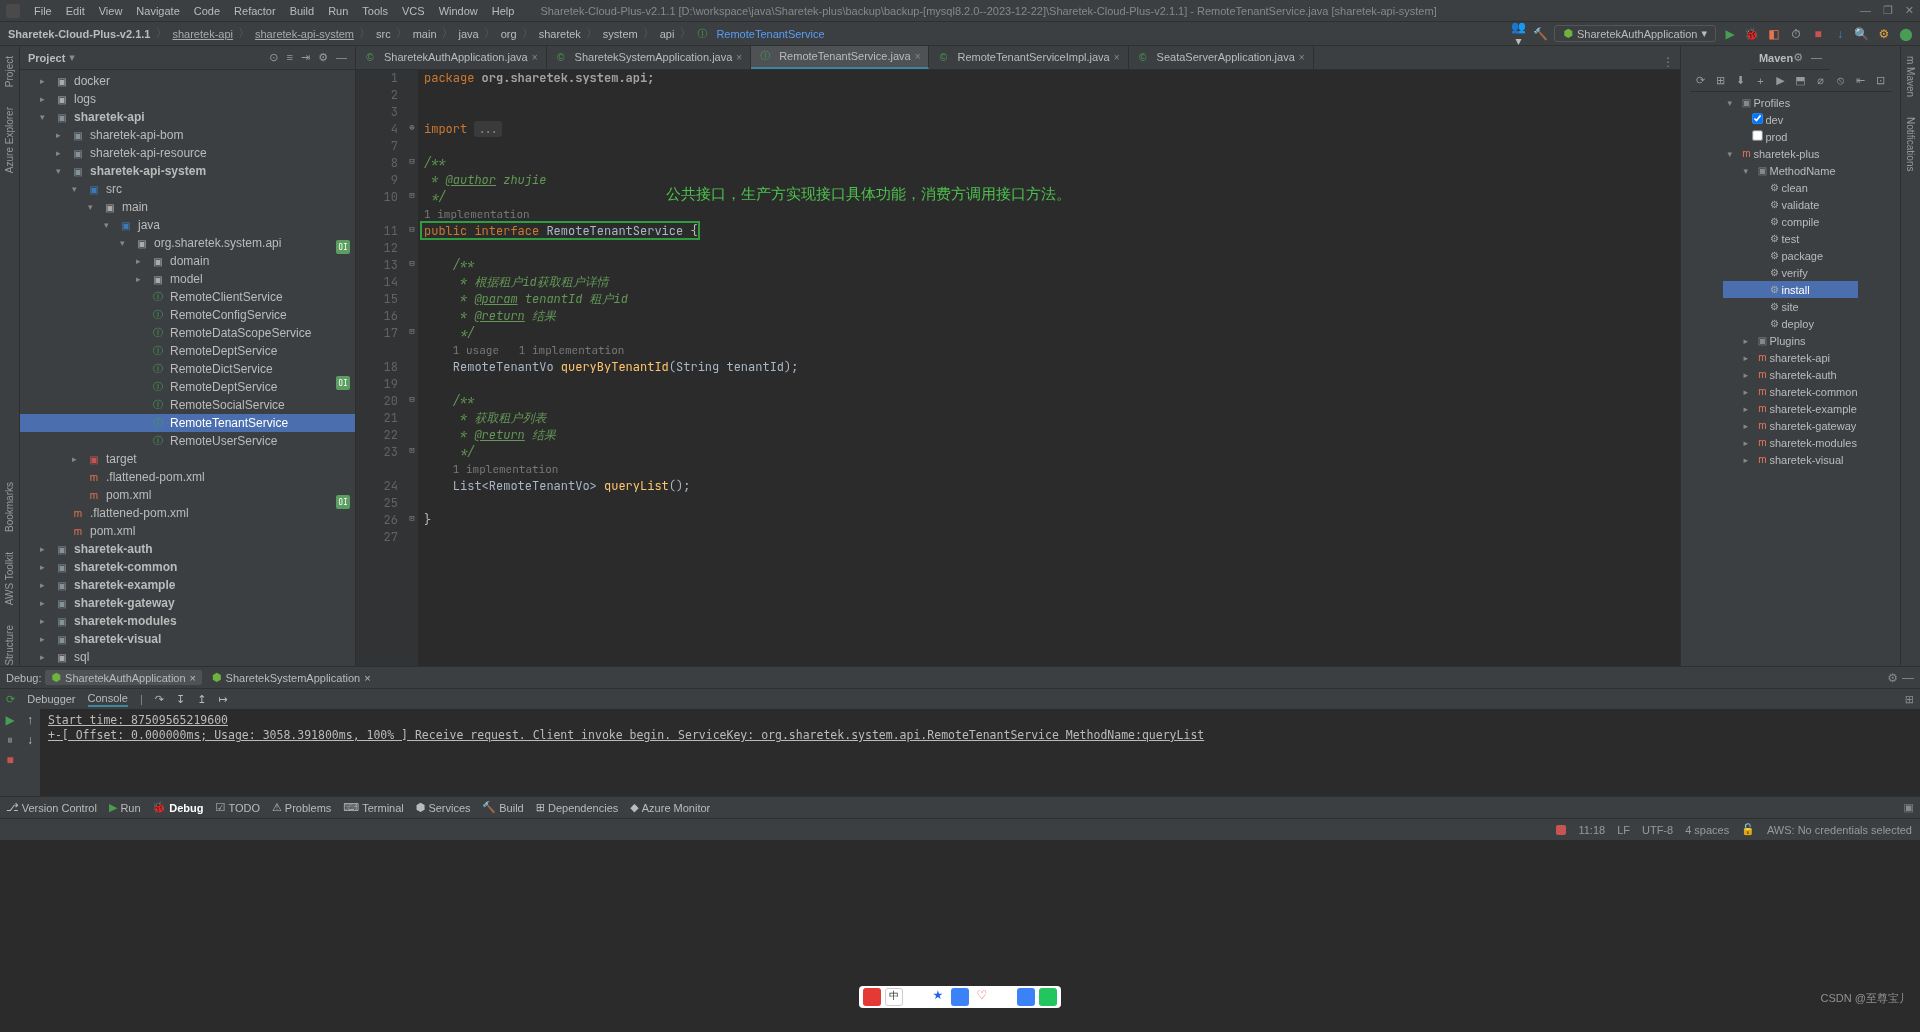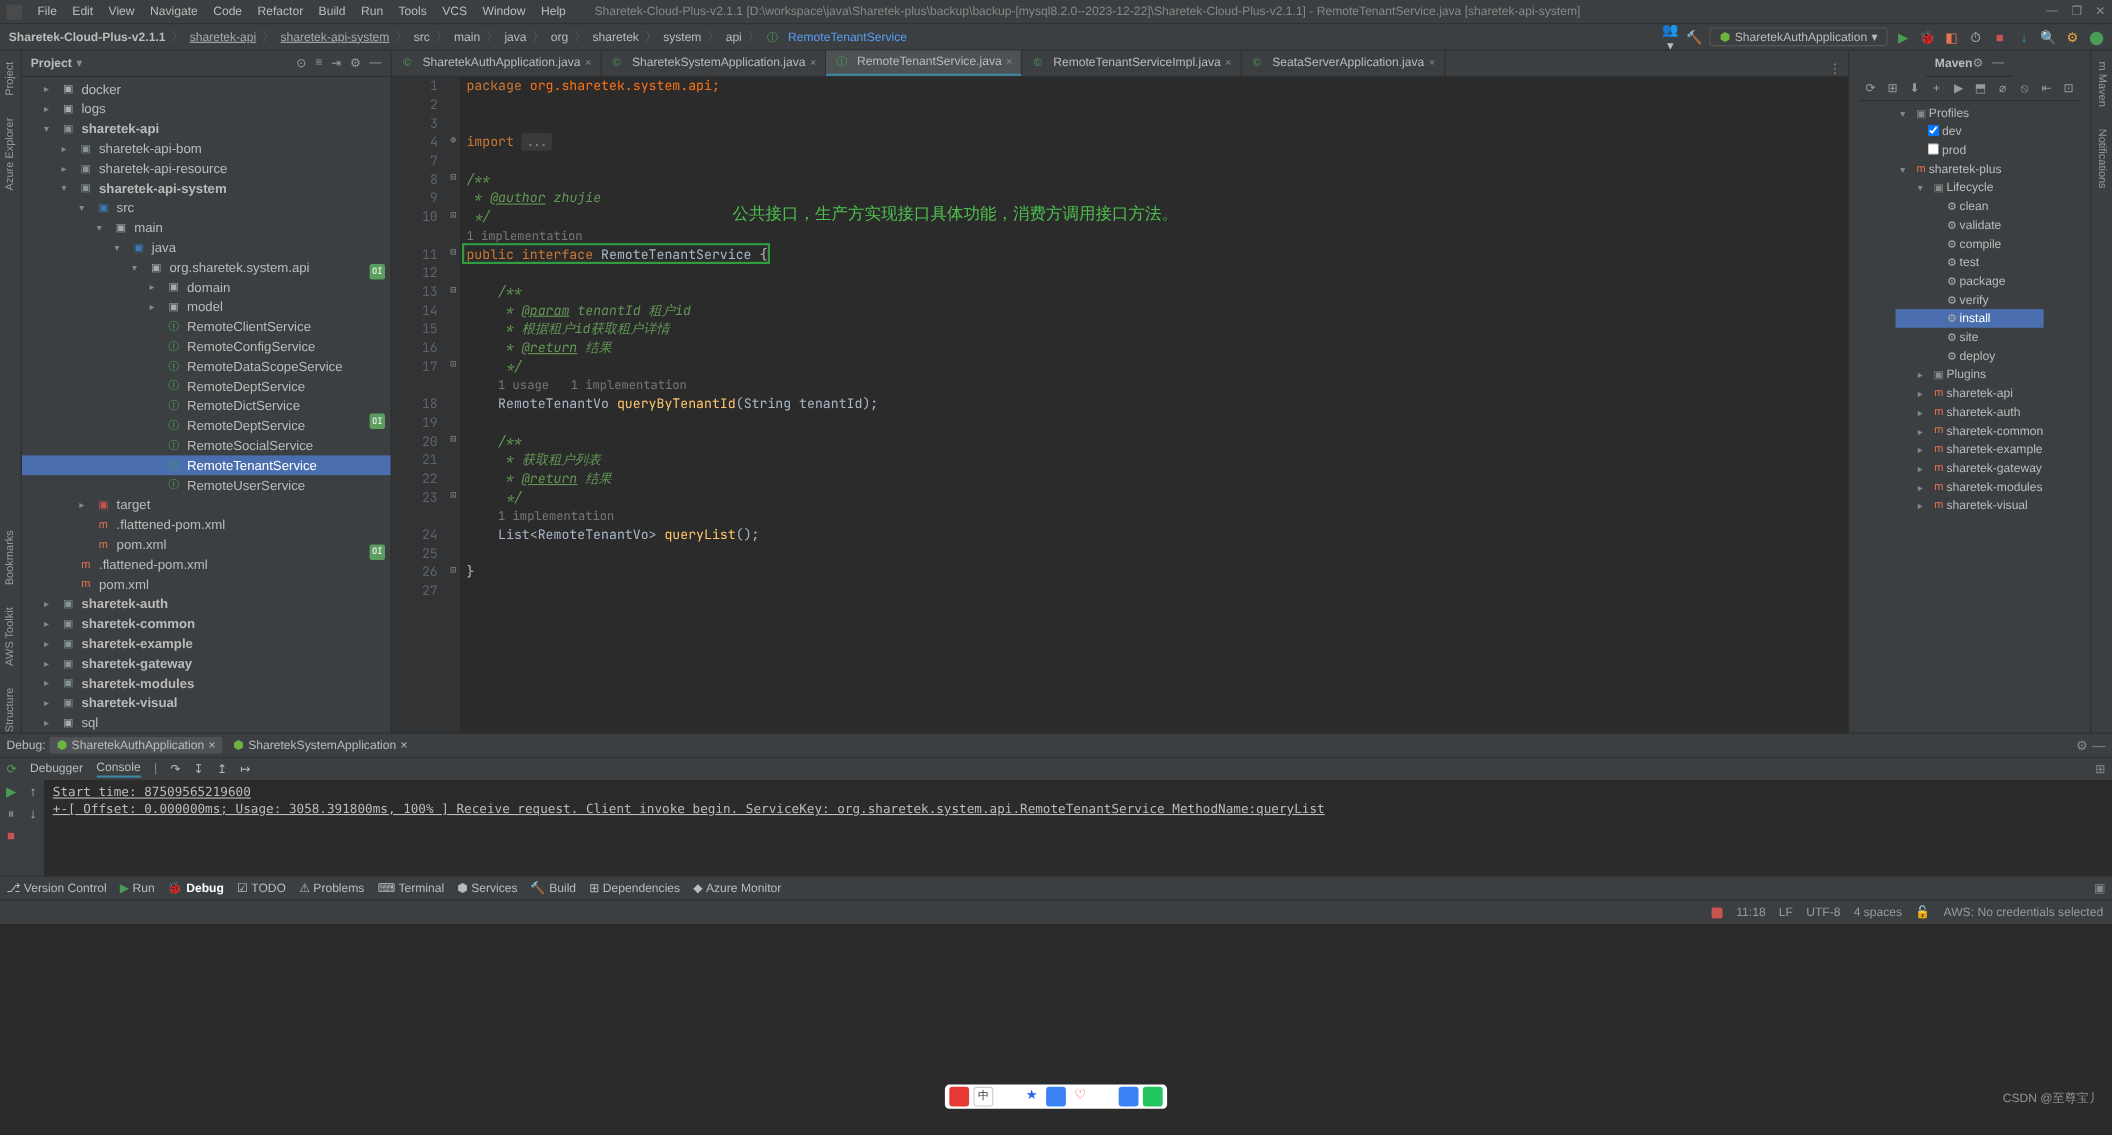--- a/index.html
+++ b/index.html
@@ -65,21 +65,21 @@
     .gutter-line{ height:17px; line-height:17px;}
     .fold-gutter{width:12px; background:#313335;}
     .fold-mark{height:17px; color:#888; font-size:9px; text-align:center;}
     .code{ flex:1; padding-left:6px;}
     .code-line{ height:17px; line-height:17px; white-space:pre;}
     .kw{ color:#cc7832;}
     .cmt{ color:#629755; font-style:italic;}
     .doctag{ color:#629755; font-style:italic; text-decoration:underline;}
     .type{ color:#a9b7c6;}
     .fn{ color:#ffc66d;}
-    .pkg{ color:#f97316;}
+    .pkg{ color:#a3a3a3;font-weight:bold;}
     .folded{ background:#3a3a3a; color:#808080; border-radius:3px; padding:0 3px;}
     .hint{ color:#787878; font-size:11px;}
     .annotation-overlay{ position:absolute; color:#4ec04e; font-size:15px; left:310px; top:114px; pointer-events:none;}
     .highlight-box{ position:absolute; border:2px solid #2e9c3f; pointer-events:none;}
     .impl-icon{ position:absolute; left:-20px; width:14px; height:14px; background:#5b9e5f; border-radius:2px; font-size:8px; color:#fff; display:flex; align-items:center; justify-content:center;}
     
     .right-panel{ width:220px; background:#3c3f41; display:flex; flex-direction:column; border-left:1px solid #2d2f30;align-items:center;}
     .maven-toolbar{ height:22px; display:flex; align-items:center; gap:6px; padding:0 4px; border-bottom:1px solid #2d2f30;}
     .mvn-ico{width:14px; text-align:center; color:#999; cursor:pointer; font-size:11px;}
     .maven-tree{ flex:1; overflow:auto; padding:2px 0; font-size:11px;}
@@ -470,22 +470,22 @@
         <div class="code-line"></div>
         <div class="code-line"><span class="kw">import </span><span class="folded">...</span></div>
         <div class="code-line"></div>
         <div class="code-line"><span class="cmt">/**</span></div>
         <div class="code-line"><span class="cmt"> * </span><span class="doctag">@author</span><span class="cmt"> zhujie</span></div>
         <div class="code-line"><span class="cmt"> */</span></div>
         <div class="code-line"><span class="hint">1 implementation</span></div>
         <div class="code-line" style="position:relative"><span class="kw">public interface </span><span class="type">RemoteTenantService </span>{<div class="highlight-box" style="left:-4px; top:-2px; width:280px; height:19px;"></div></div>
         <div class="code-line"></div>
         <div class="code-line"><span class="cmt">    /**</span></div>
+        <div class="code-line"><span class="cmt">     * 根据租户id获取租户详情</span></div>
         <div class="code-line"><span class="cmt">     * </span><span class="doctag">@param</span><span class="cmt"> tenantId 租户id</span></div>
-        <div class="code-line"><span class="cmt">     * 根据租户id获取租户详情</span></div>
         <div class="code-line"><span class="cmt">     * </span><span class="doctag">@return</span><span class="cmt"> 结果</span></div>
         <div class="code-line"><span class="cmt">     */</span></div>
         <div class="code-line">    <span class="hint">1 usage   1 implementation</span></div>
         <div class="code-line"><span class="type">    RemoteTenantVo </span><span class="fn">queryByTenantId</span><span class="type">(String tenantId);</span></div>
         <div class="code-line"></div>
         <div class="code-line"><span class="cmt">    /**</span></div>
         <div class="code-line"><span class="cmt">     * 获取租户列表</span></div>
         <div class="code-line"><span class="cmt">     * </span><span class="doctag">@return</span><span class="cmt"> 结果</span></div>
         <div class="code-line"><span class="cmt">     */</span></div>
         <div class="code-line">    <span class="hint">1 implementation</span></div>
@@ -533,21 +533,21 @@
           <span>prod</span>
         </div>
       <div class="mvn-node" style="padding-left:4px">
           <span class="mvn-arrow">▾</span>
           <span class="mvn-icon" style="color:#e8744f">m</span>
           <span>sharetek-plus</span>
         </div>
       <div class="mvn-node" style="padding-left:20px">
           <span class="mvn-arrow">▾</span>
           <span class="mvn-icon">▣</span>
-          <span>Lifecycle</span>
+          <span>MethodName</span>
         </div>
       <div class="mvn-node" style="padding-left:44px">
           <span class="mvn-icon gear">⚙</span>
           <span>clean</span>
         </div>
       <div class="mvn-node" style="padding-left:44px">
           <span class="mvn-icon gear">⚙</span>
           <span>validate</span>
         </div>
       <div class="mvn-node" style="padding-left:44px">

